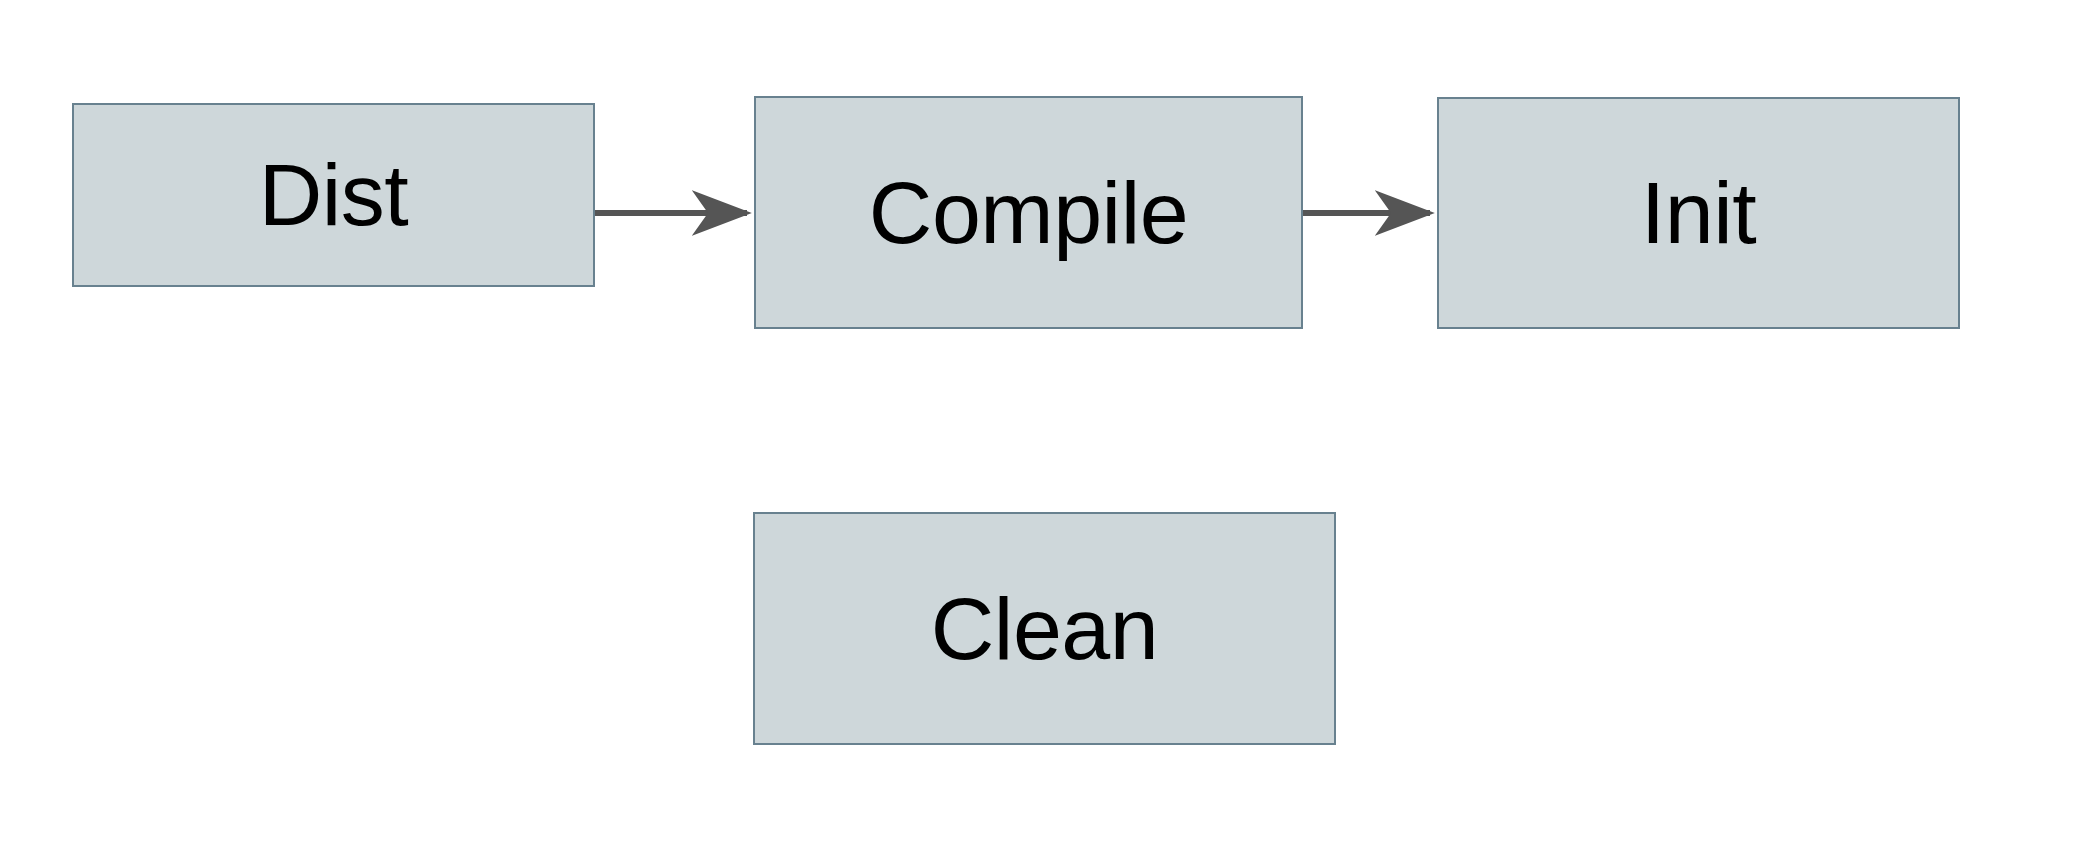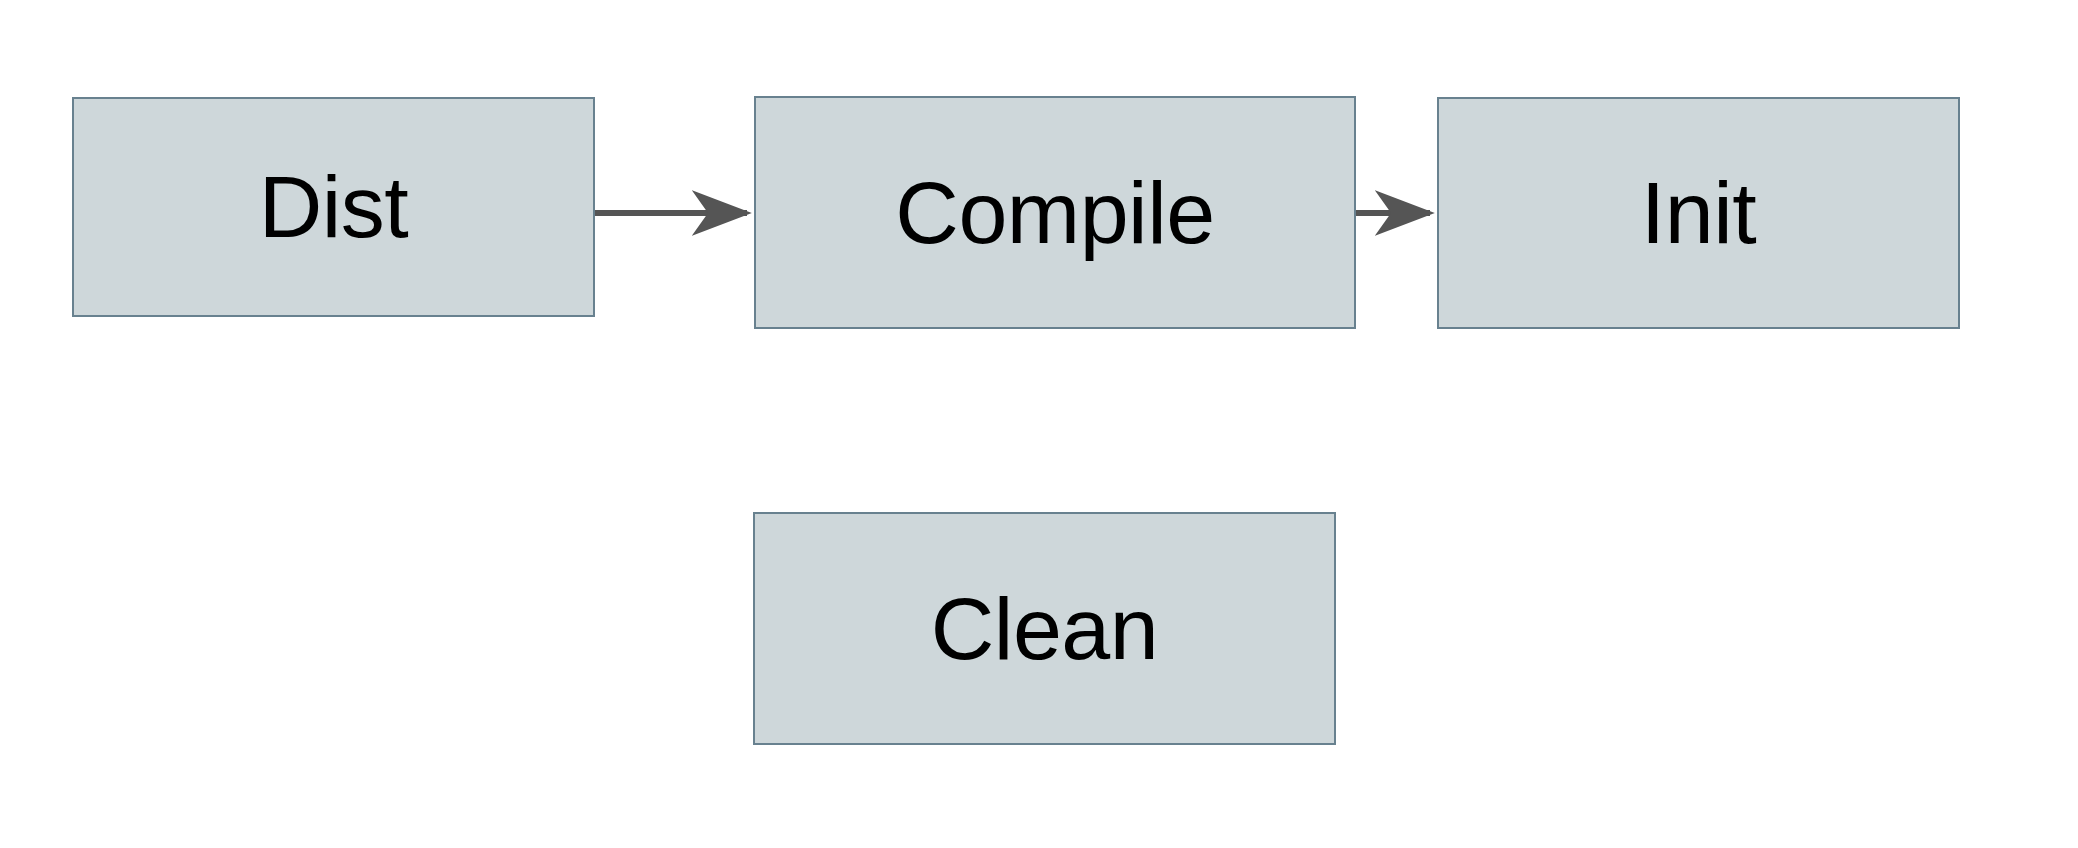--- a/index.html
+++ b/index.html
@@ -39,22 +39,22 @@
   }
   .edge-layer {
     position: absolute;
     left: 0;
     top: 0;
     width: 2078px;
     height: 848px;
     pointer-events: none;
   }
   
-  #node-dist    { left: 72px;   top: 97px;  width: 523px; height: 220px; justify-content: center; }
-  #node-compile { left: 754px;  top: 96px;  width: 602px; height: 233px; }
+  #node-dist    { left: 72px;   top: 103px;  width: 523px; height: 184px; justify-content: center; }
+  #node-compile { left: 754px;  top: 96px;  width: 549px; height: 233px; }
   #node-init    { left: 1437px; top: 97px;  width: 523px; height: 232px; }
   #node-clean   { left: 753px;  top: 512px; width: 583px; height: 233px; }
 </style>
 </head>
 <body>
 
 <div id="canvas">
 
   <svg class="edge-layer" viewBox="0 0 2078 848" width="2078" height="848" xmlns="http://www.w3.org/2000/svg">
     <defs>

